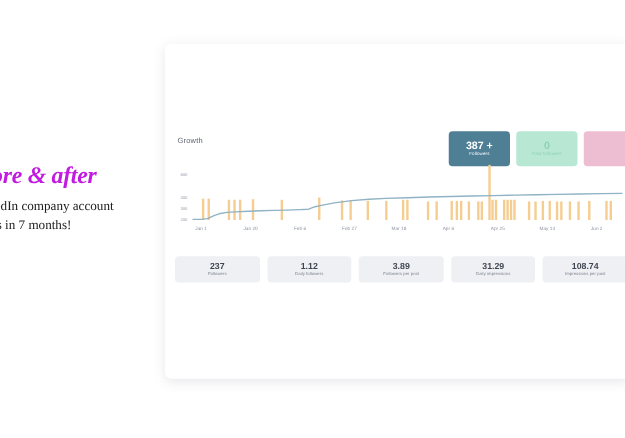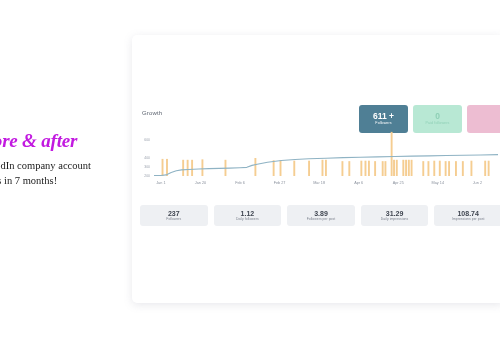--- a/index.html
+++ b/index.html
@@ -171,21 +171,21 @@
   <div id="subline-1">LinkedIn company account</div>
   <div id="subline-2">results in 7 months!</div>
 </div>
 
 <div id="dashboard-card">
 
   <div id="growth-label">Growth</div>
 
   <div id="badges-row">
       <div class="badge" style="background: rgb(79, 127, 149);">
-        <div class="badge-value" style="color: rgb(255, 255, 255);">611 +</div>
+        <div class="badge-value" style="color: rgb(255, 255, 255);">387 +</div>
         <div class="badge-caption" style="color: rgb(255, 255, 255);">Followers</div>
       </div>
       <div class="badge" style="background: rgb(184, 232, 212);">
         <div class="badge-value" style="color: rgb(143, 208, 182);">0</div>
         <div class="badge-caption" style="color: rgb(143, 208, 182);">Paid followers</div>
       </div>
       <div class="badge" style="background: rgb(237, 189, 210);">
         <div class="badge-value" style="color: rgb(237, 189, 210);"></div>
         <div class="badge-caption" style="color: rgb(237, 189, 210);"></div>
       </div>

